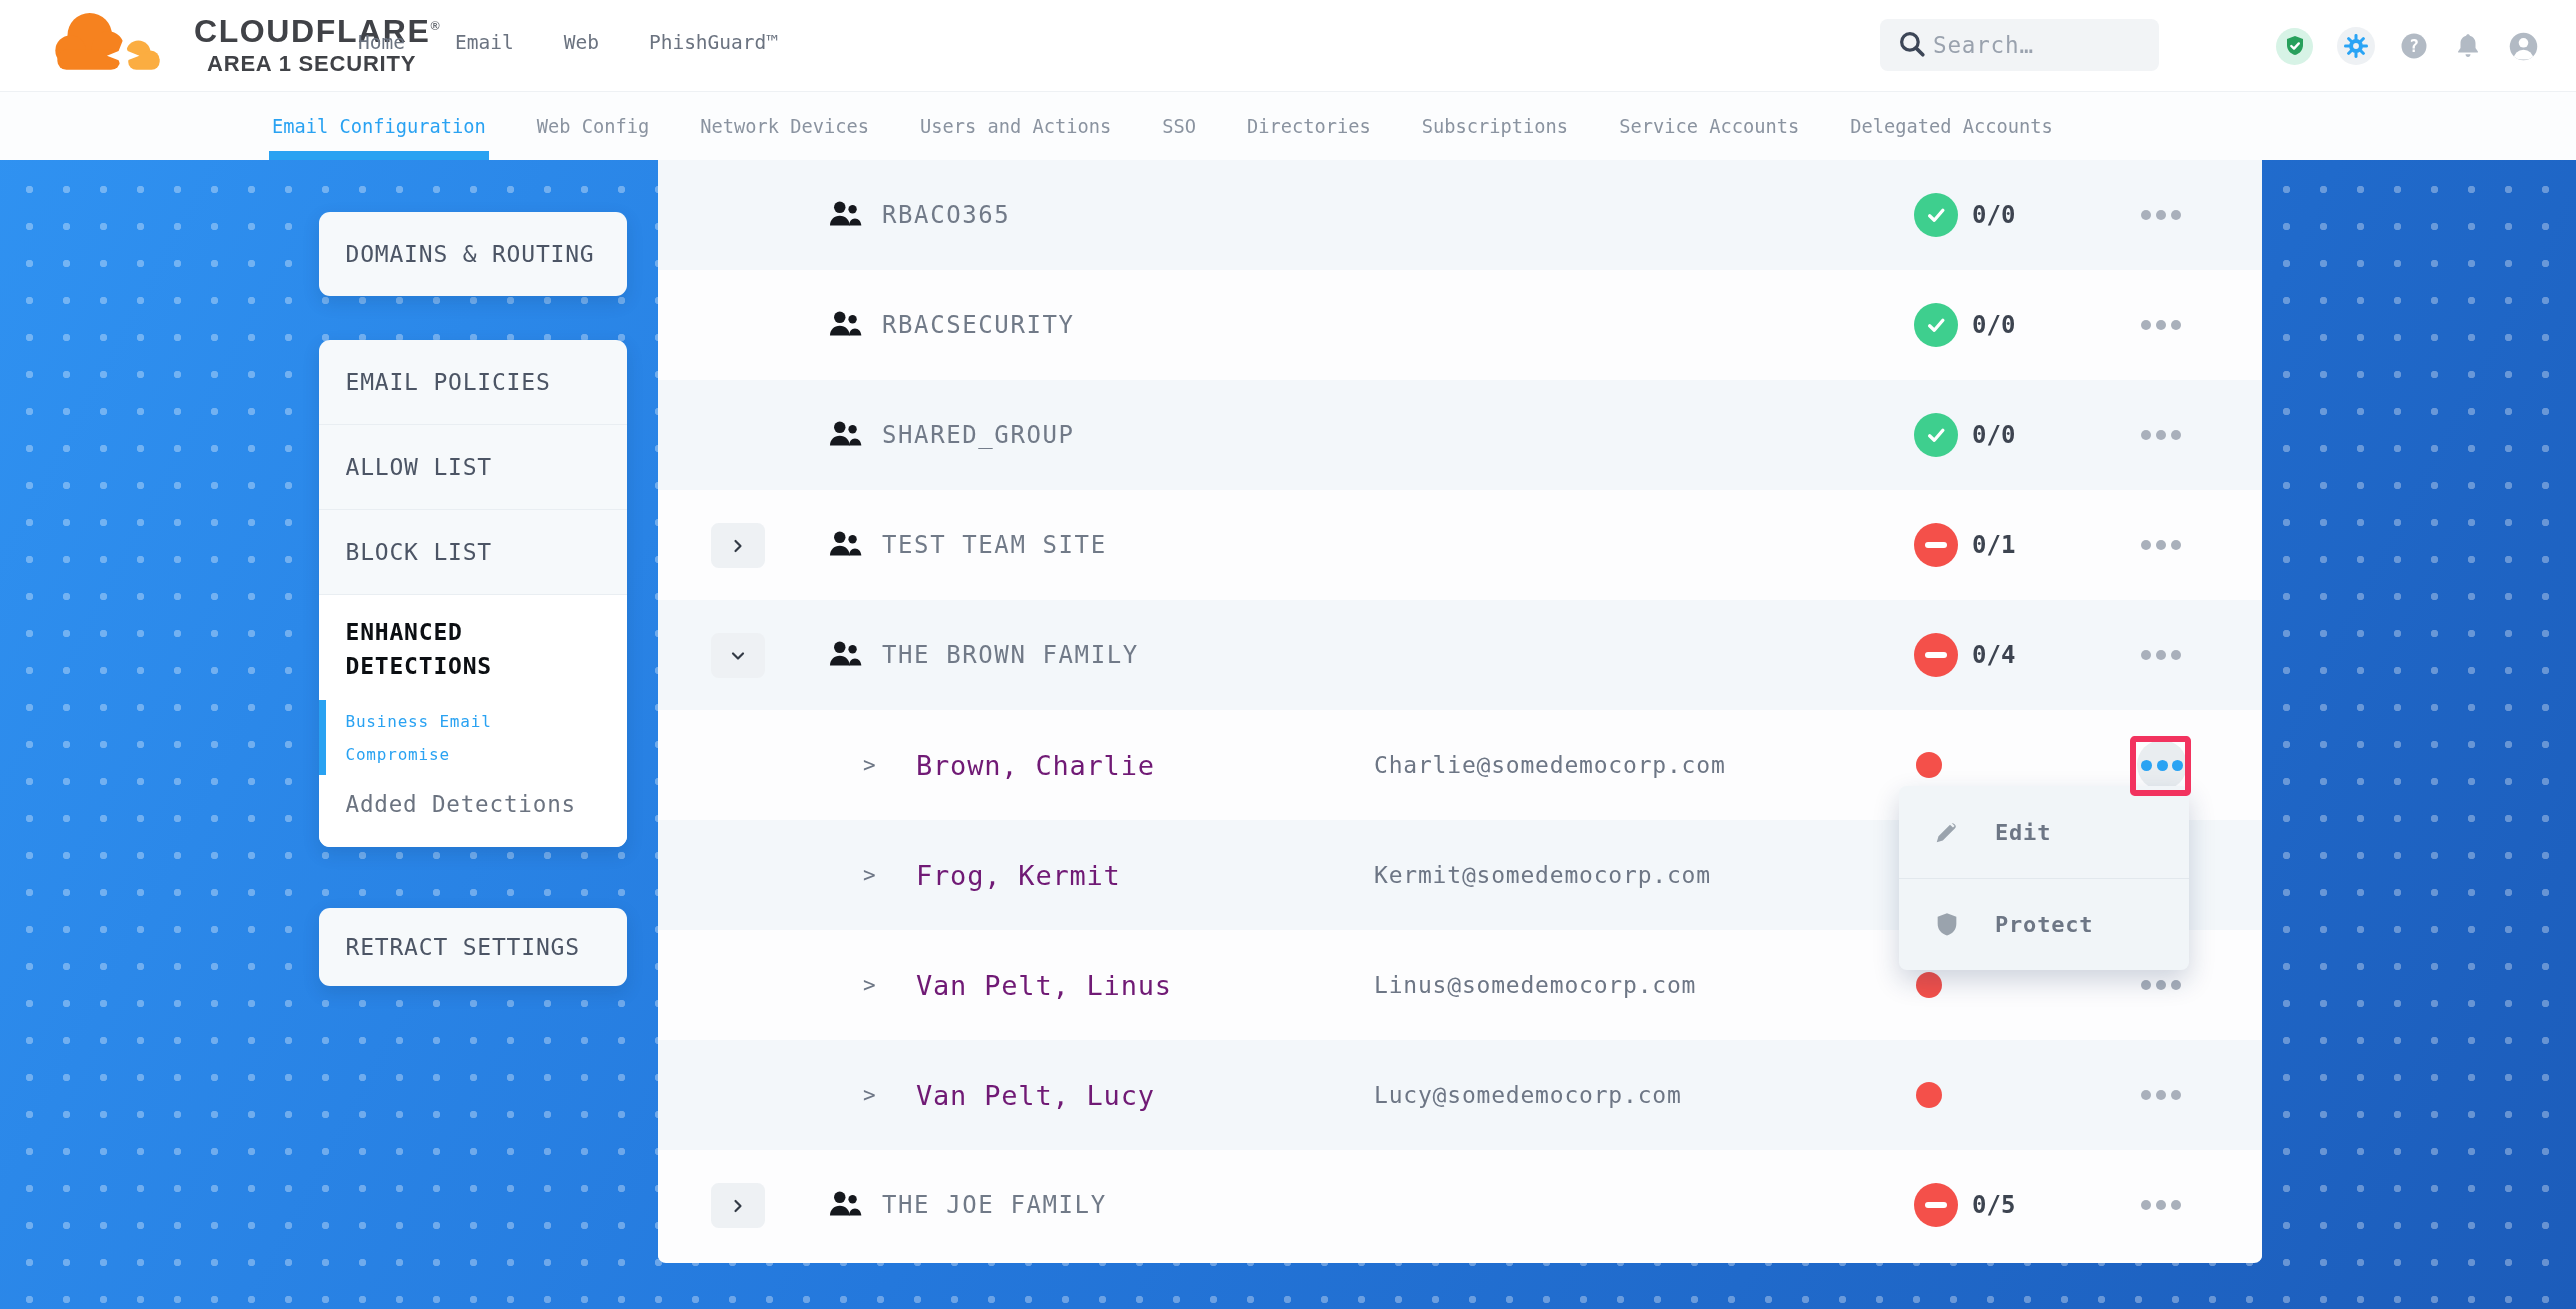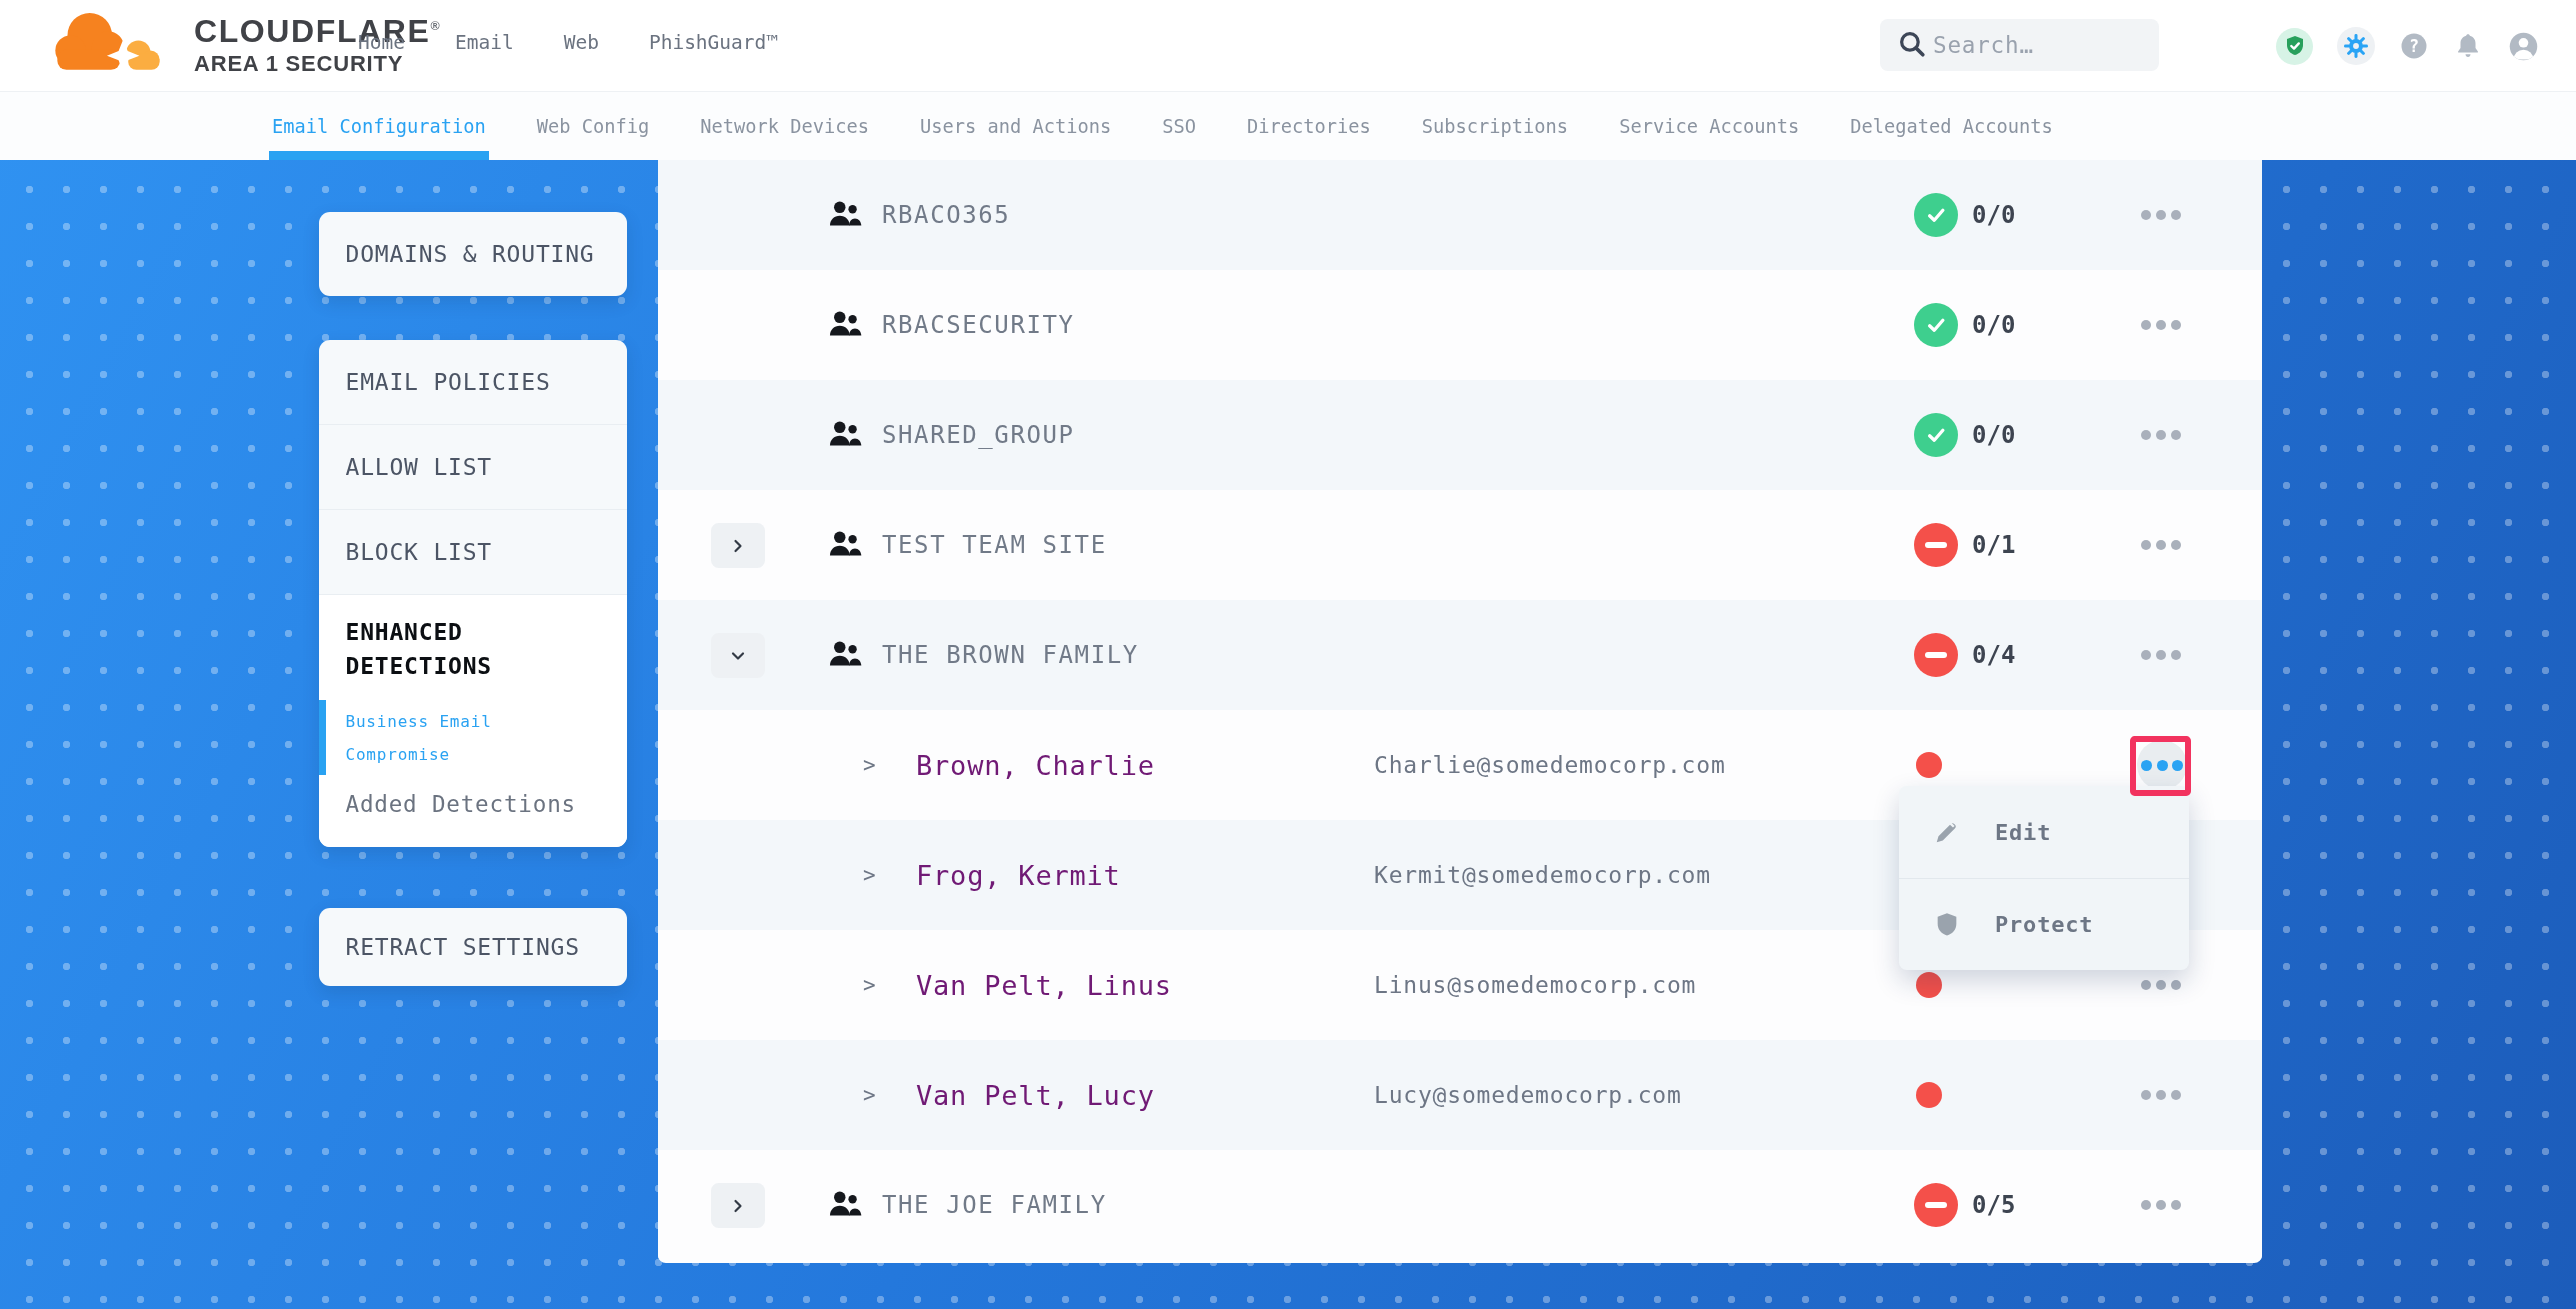--- a/index.html
+++ b/index.html
@@ -17,21 +17,21 @@
   }
 
   
   .header{ position:absolute; left:0; top:0; width:2576px; height:92px;
     background:#ffffff; z-index:5; border-bottom:1.6px solid #eef1f4;}
   .logo{ position:absolute; left:40px; top:4.7px; display:flex; align-items:center; gap:14px;}
   .logo svg{ width:140px; height:81px; }
   .logo-text{ display:flex; flex-direction:column; font-family:"Liberation Sans",sans-serif; }
   .logo-brand{ font-size:32px; font-weight:bold; letter-spacing:1.6px; color:#404247;}
   .logo-brand sup{ font-size:12.5px; color:#6b6f76;}
-  .logo-product{ font-size:22px; font-weight:bold; letter-spacing:0.8px; color:#404247; margin-top:1.6px;}
+  .logo-product{ font-size:22px; font-weight:bold; letter-spacing:0.8px; color:#404247; margin-top:1.6px;margin-left:13px;}
   .nav{ position:absolute; left:358px; top:0; height:84px; display:flex; align-items:center; gap:50px;}
   .nav-item{ font-size:19.5px; color:#6b7380; cursor:pointer; white-space:nowrap;}
   .search{ position:absolute; left:1880px; top:18.7px; width:279px; height:52px;
     background:#f2f4f6; border-radius:7.8px; display:flex; align-items:center; padding:0 17px; gap:5px;}
   .search svg{ width:31px; height:31px; flex:0 0 auto;}
   .search input{ border:none; outline:none; background:transparent; font-family:inherit;
     font-size:22.6px; color:#3d4657; width:100%; letter-spacing:0.8px;}
   .search input::placeholder{ color:#9aa2ae; }
   .hicons{ position:absolute; right:36px; top:0; height:92px; display:flex; align-items:center; gap:24px;}
   .badge{ border-radius:50%; display:flex; align-items:center; justify-content:center;}

